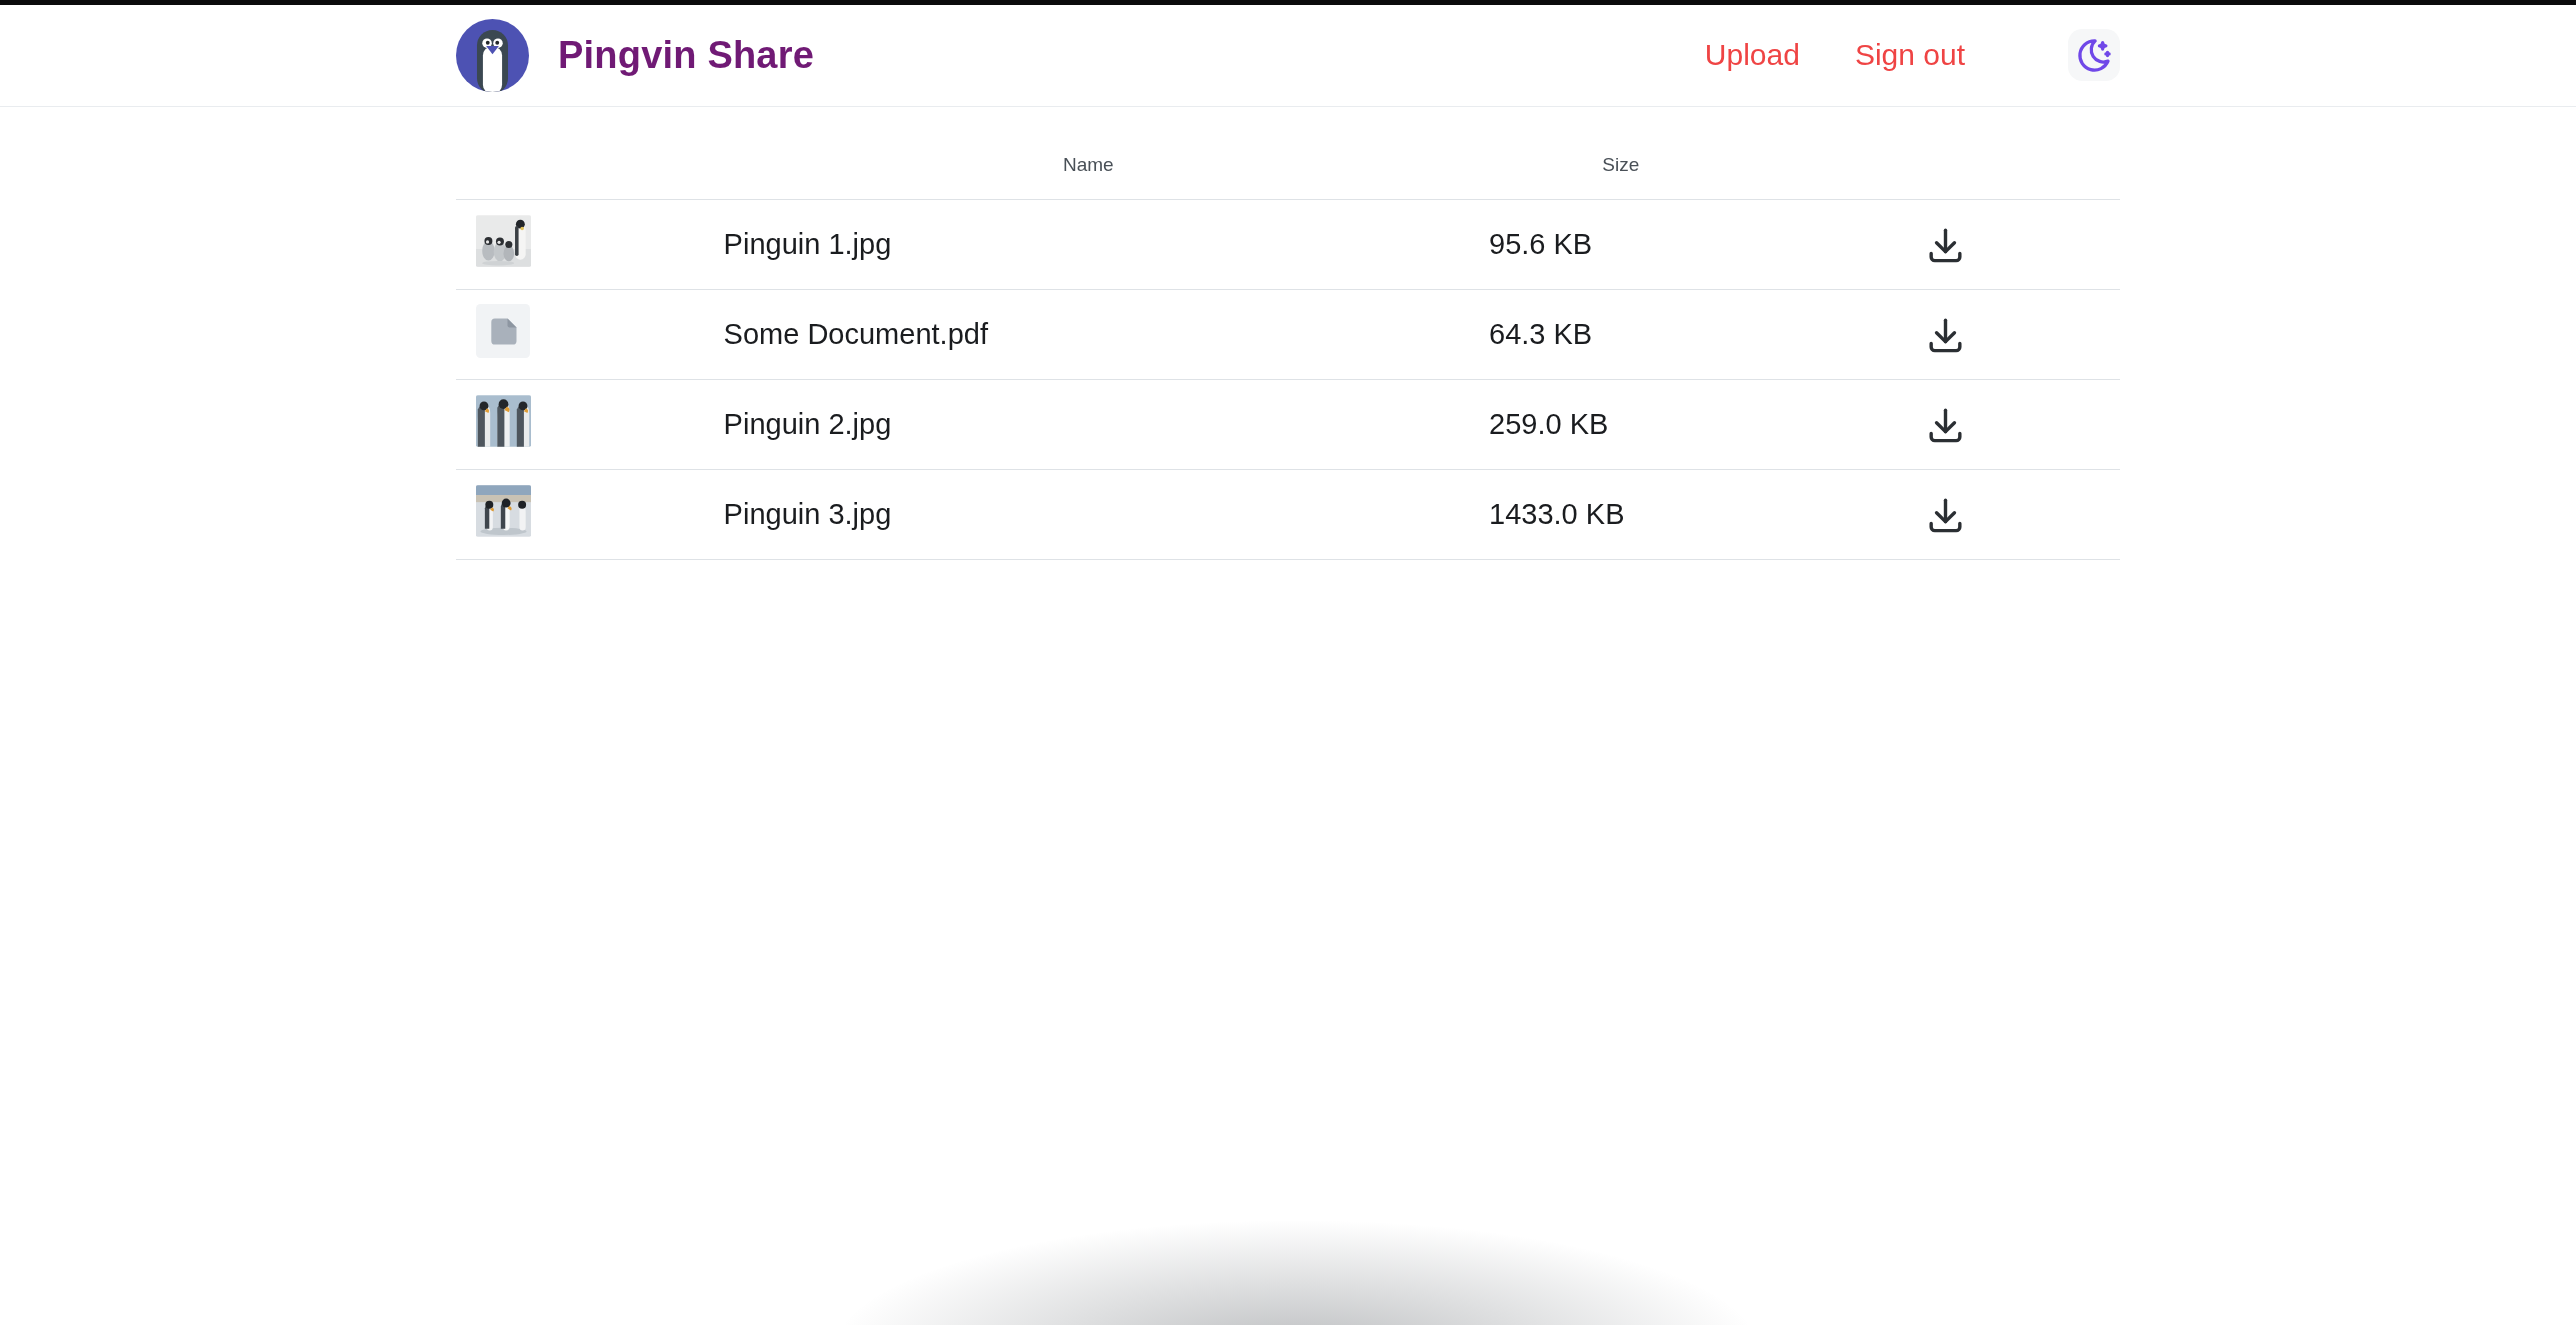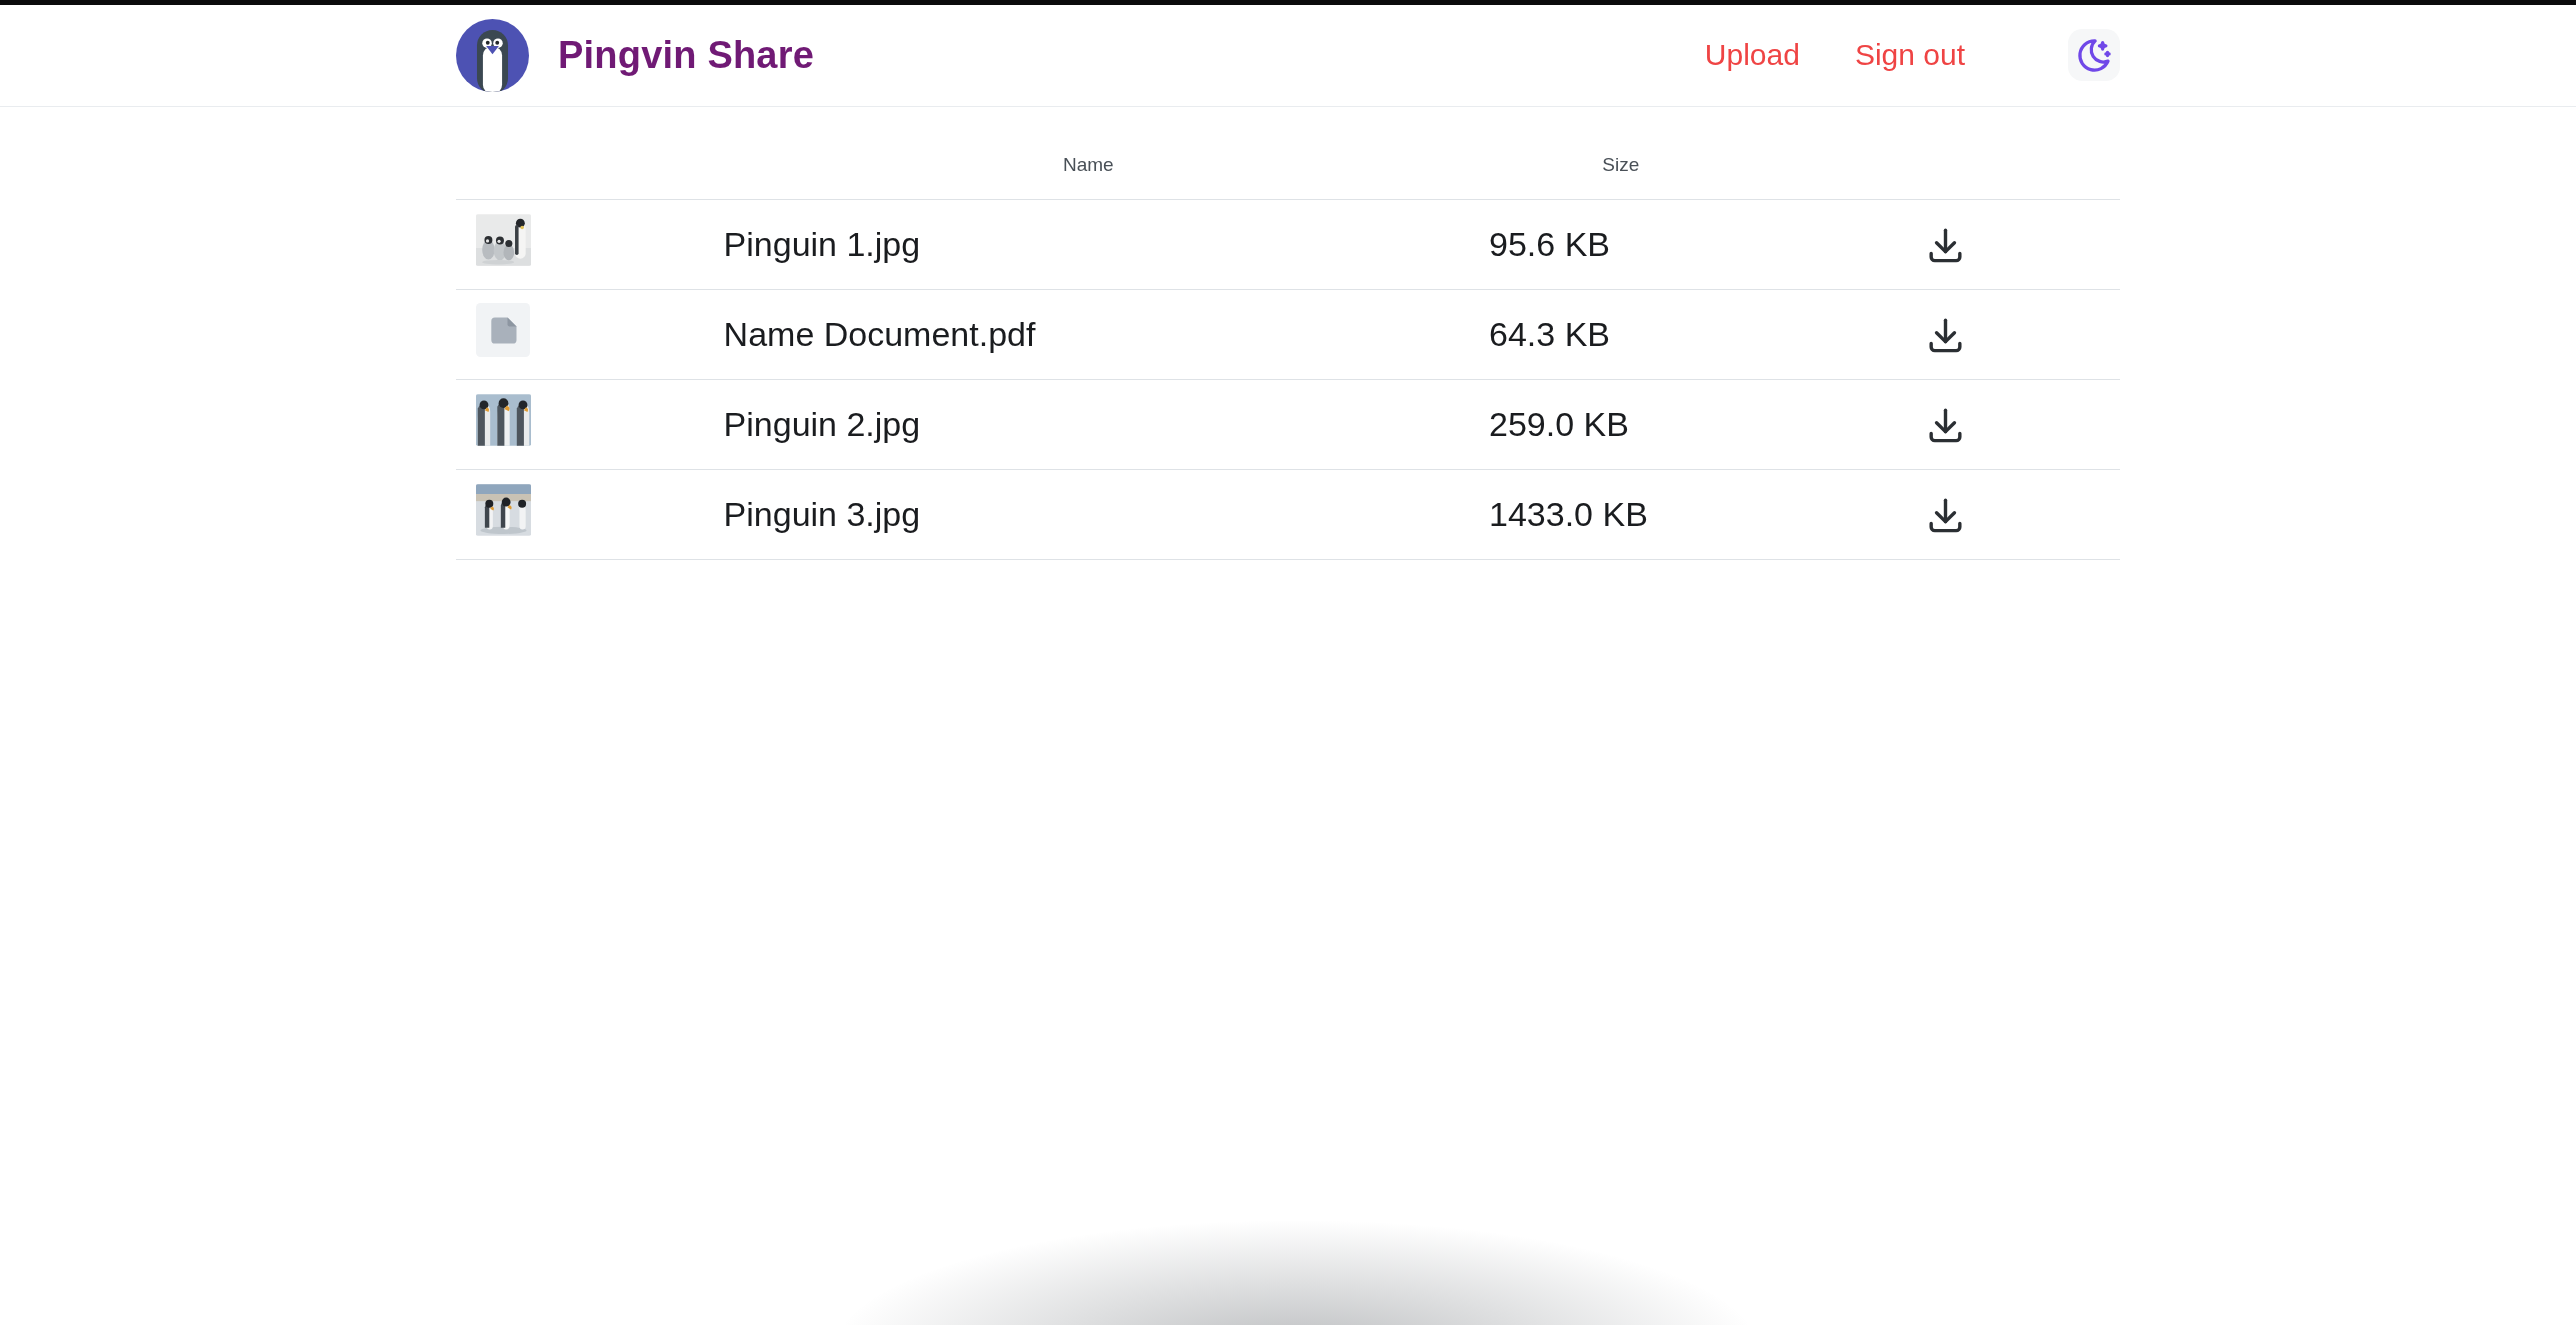--- a/index.html
+++ b/index.html
@@ -68,21 +68,21 @@
     font-weight: 400;
     color: #495057;
     padding: 47px 18px 23px 18px;
     border-bottom: 1.8px solid #dee2e6;
   }
   .file-table td {
     height: 90px;
     padding: 0 18px;
     vertical-align: middle;
     border-bottom: 1.8px solid #dee2e6;
-    font-size: 34px;
+    font-size: 29px;
     color: #1a1c1f;
   }
   .td-thumb { padding-left: 19.7px !important; }
   .thumb { display: block; border-radius: 1.8px; }
   .doc-thumb { display: block; }
   .td-action { text-align: center; }
   .download-btn {
     background: transparent;
     border: none;
     width: 50px; height: 50px;
@@ -210,21 +210,21 @@
       <tr>
         <td class="td-thumb">
           <span style="display:inline-flex">
             <svg class="doc-thumb" width="54" height="54" viewBox="0 0 60 60">
               <rect width="60" height="60" rx="5" fill="#f1f3f5"></rect>
               <path d="M21 16 h14 l10 10 v15 a4 4 0 0 1 -4 4 h-20 a4 4 0 0 1 -4 -4 v-21 a4 4 0 0 1 4 -4 z" fill="#a9b1bb"></path>
               <path d="M35 16 l10 10 h-8 a2 2 0 0 1 -2 -2 z" fill="#8d96a1"></path>
             </svg>
           </span>
         </td>
-        <td>Name Document.pdf</td>
+        <td>Some Document.pdf</td>
         <td>64.3 KB</td>
         <td class="td-action">
           <button class="download-btn">
             <span style="display:flex">
               <svg width="43" height="43" viewBox="0 0 24 24" fill="none" stroke="#2b2f33" stroke-width="1.9" stroke-linecap="round" stroke-linejoin="round">
                 <path d="M4 17v2a2 2 0 0 0 2 2h12a2 2 0 0 0 2 -2v-2"></path>
                 <path d="M7 11l5 5l5 -5"></path>
                 <path d="M12 4v12"></path>
               </svg>
             </span>

